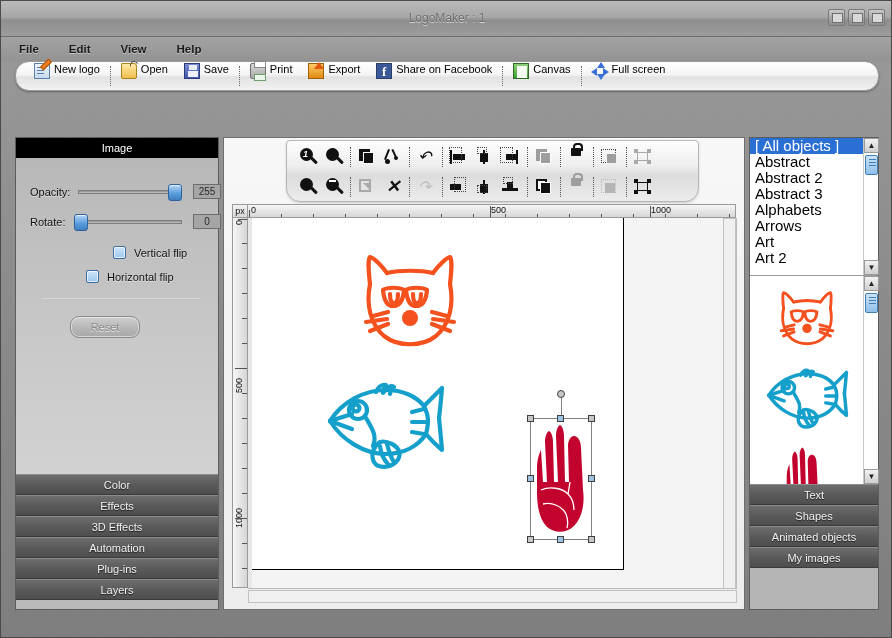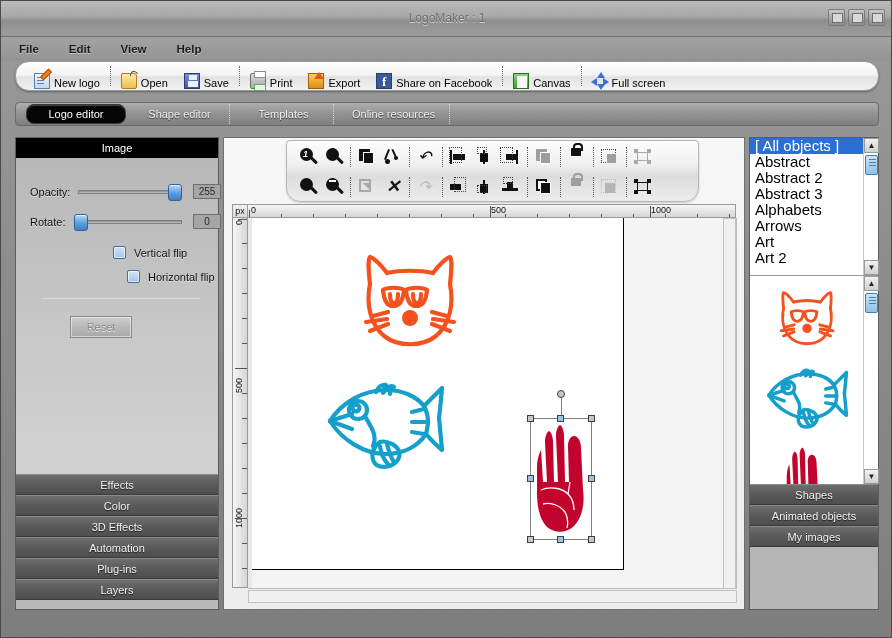--- a/index.html
+++ b/index.html
@@ -58,21 +58,21 @@
 
   
   #toolbar{
     position:absolute; left:14px; top:60px; width:864px; height:30px;
     background:linear-gradient(to bottom,#ffffff 0%,#f4f4f4 45%,#e2e2e2 55%,#f2f2f2 100%);
     border:1px solid #9b9b9b; border-radius:14px;
     display:flex; align-items:center; padding:0 10px;
     box-shadow:0 1px 2px rgba(0,0,0,.35);
   }
   .tb-btn{
-    display:flex; align-items:flex-end; gap:4px; padding:0 8px; height:26px;
+    display:flex; align-items:flex-start; gap:4px; padding:0 8px; height:26px;
     cursor:default; white-space:nowrap;
   }
   .tb-btn .lbl{ font-size:11px; color:#000; }
   .tb-sep{
     width:0; height:20px; border-left:1px dotted #666; margin:0 2px;
   }
   .ico{ width:16px; height:16px; display:inline-block; position:relative; flex:0 0 16px; }
 
   
   .ico-newlogo{ background:linear-gradient(to bottom,#eef4fb,#c6d9ee); border:1px solid #5a7fa8; }
@@ -153,23 +153,23 @@
     width:13px; height:13px; border:1px solid #3d6fa5; border-radius:2px;
     background:linear-gradient(to bottom,#cfe4f8,#9ec7ec);
     box-shadow:inset 0 0 0 1px rgba(255,255,255,.65);
   }
   .cblabel{ font-size:11px; color:#111; text-shadow:0 1px 0 rgba(255,255,255,.5); }
   #divider{
     position:absolute; left:26px; top:140px; width:158px; height:1px;
     background:#9a9a9a; border-bottom:1px solid #d8d8d8;
   }
   #resetbtn{
-    position:absolute; left:54px; top:158px; width:62px; height:22px;
+    position:absolute; left:54px; top:158px; width:70px; height:22px;
     background:linear-gradient(to bottom,#cfcfcf,#b6b6b6 55%,#a8a8a8);
-    border:1px solid #8a8a8a; border-radius:0;
+    border:1px solid #8a8a8a; border-radius:9px;
     font-size:11px; color:#8a8a8a; text-align:center; line-height:20px;
     text-shadow:0 1px 0 rgba(255,255,255,.7);
     box-shadow:inset 0 0 0 1px rgba(255,255,255,.5);
   }
   .acc-btn{
     height:21px; line-height:21px; text-align:center; color:#f2f2f2; font-size:11px;
     background:linear-gradient(to bottom,#6e6e6e,#5a5a5a 50%,#4e4e4e);
     border-top:1px solid #8b8b8b; border-bottom:1px solid #3a3a3a;
     text-shadow:0 1px 1px rgba(0,0,0,.7); cursor:default;
   }
@@ -390,26 +390,20 @@
       <span class="ico ico-full">
         <span class="a"></span>
           <span class="b"></span>
           <span class="c"></span>
           <span class="d"></span>
       </span>
       <span class="lbl">Full screen</span>
     </div>
   </div>
 
-  <div id="tabstrip">
-    <div class="tab active">Logo editor</div>
-    <div class="tab">Shape editor</div>
-    <div class="tab">Templates</div>
-    <div class="tab">Online resources</div>
-  </div>
 
   <div id="leftpanel">
     <div id="imghdr">Image</div>
     <div id="imgbody">
 
       <div class="ctrlrow" style="top:26px;">
         <span class="ctrl-label">Opacity:</span>
         <span class="slider">
           <span class="knob" id="opacity-knob" style="left: 88.68px;"></span>
         </span>
@@ -421,31 +415,31 @@
         <span class="slider">
           <span class="knob" id="rotate-knob" style="left: -4.92px;"></span>
         </span>
         <span class="numbox">0</span>
       </div>
 
       <div class="cbrow" style="top:88px;padding-left:27px;">
         <span class="cbox"></span>
         <span class="cblabel">Vertical flip</span>
       </div>
-      <div class="cbrow" style="top:112px;margin-left:41px;">
+      <div class="cbrow" style="top:112px;">
         <span class="cbox"></span>
         <span class="cblabel">Horizontal flip</span>
       </div>
 
       <div id="divider"></div>
       <div id="resetbtn">Reset</div>
     </div>
 
+    <div class="acc-btn">Color</div>
     <div class="acc-btn">Effects</div>
-    <div class="acc-btn">Color</div>
     <div class="acc-btn">3D Effects</div>
     <div class="acc-btn">Automation</div>
     <div class="acc-btn">Plug-ins</div>
     <div class="acc-btn">Layers</div>
   </div>
 
   <div id="center">
 
     <div id="canvastoolbar">
 
@@ -785,19 +779,20 @@
           <path fill="#C2032E" d="M5 48 C5 40 7 34 9 30 L11 62 L15 62 L13 22 C13 16 15 12 17 11 C19 12 21 16 21 22 L22 62 L26 62 L24 16 C24 10 26 6 28 5 C30 6 32 10 32 16 L33 62 L37 62 L36 26 C36 20 39 16 42 16 C46 16 49 21 49 28 L51 70 C53 84 50 98 42 106 C35 113 23 114 15 107 C8 100 5 88 5 72 Z"></path>
         </svg>
       </div>
       <div class="vscroll">
         <div class="sb-arrow" style="top:0;">▲</div>
         <div class="sb-thumb" style="top:17px;"></div>
         <div class="sb-arrow" style="bottom:0;">▼</div>
       </div>
     </div>
 
+    <div class="rp-btn">Text</div>
     <div class="rp-btn">Shapes</div>
     <div class="rp-btn">Animated objects</div>
     <div class="rp-btn">My images</div>
   </div>
 
 
 </div>
 
 </body></html>

